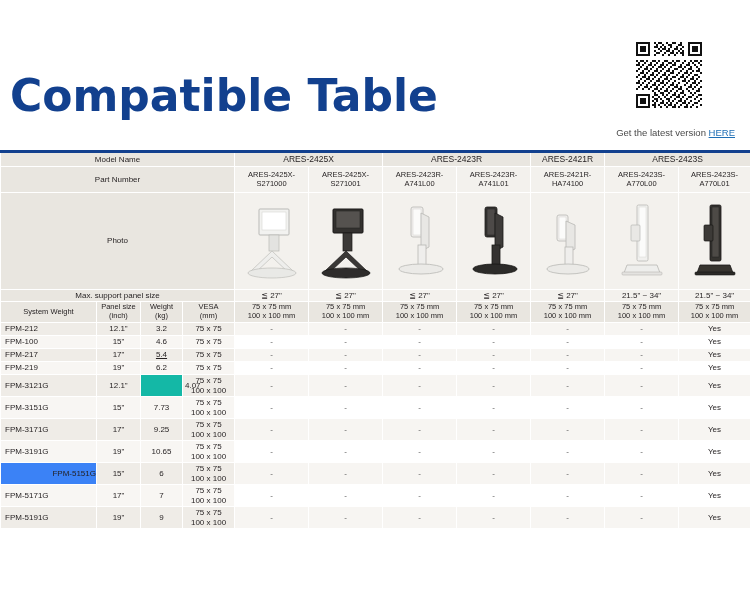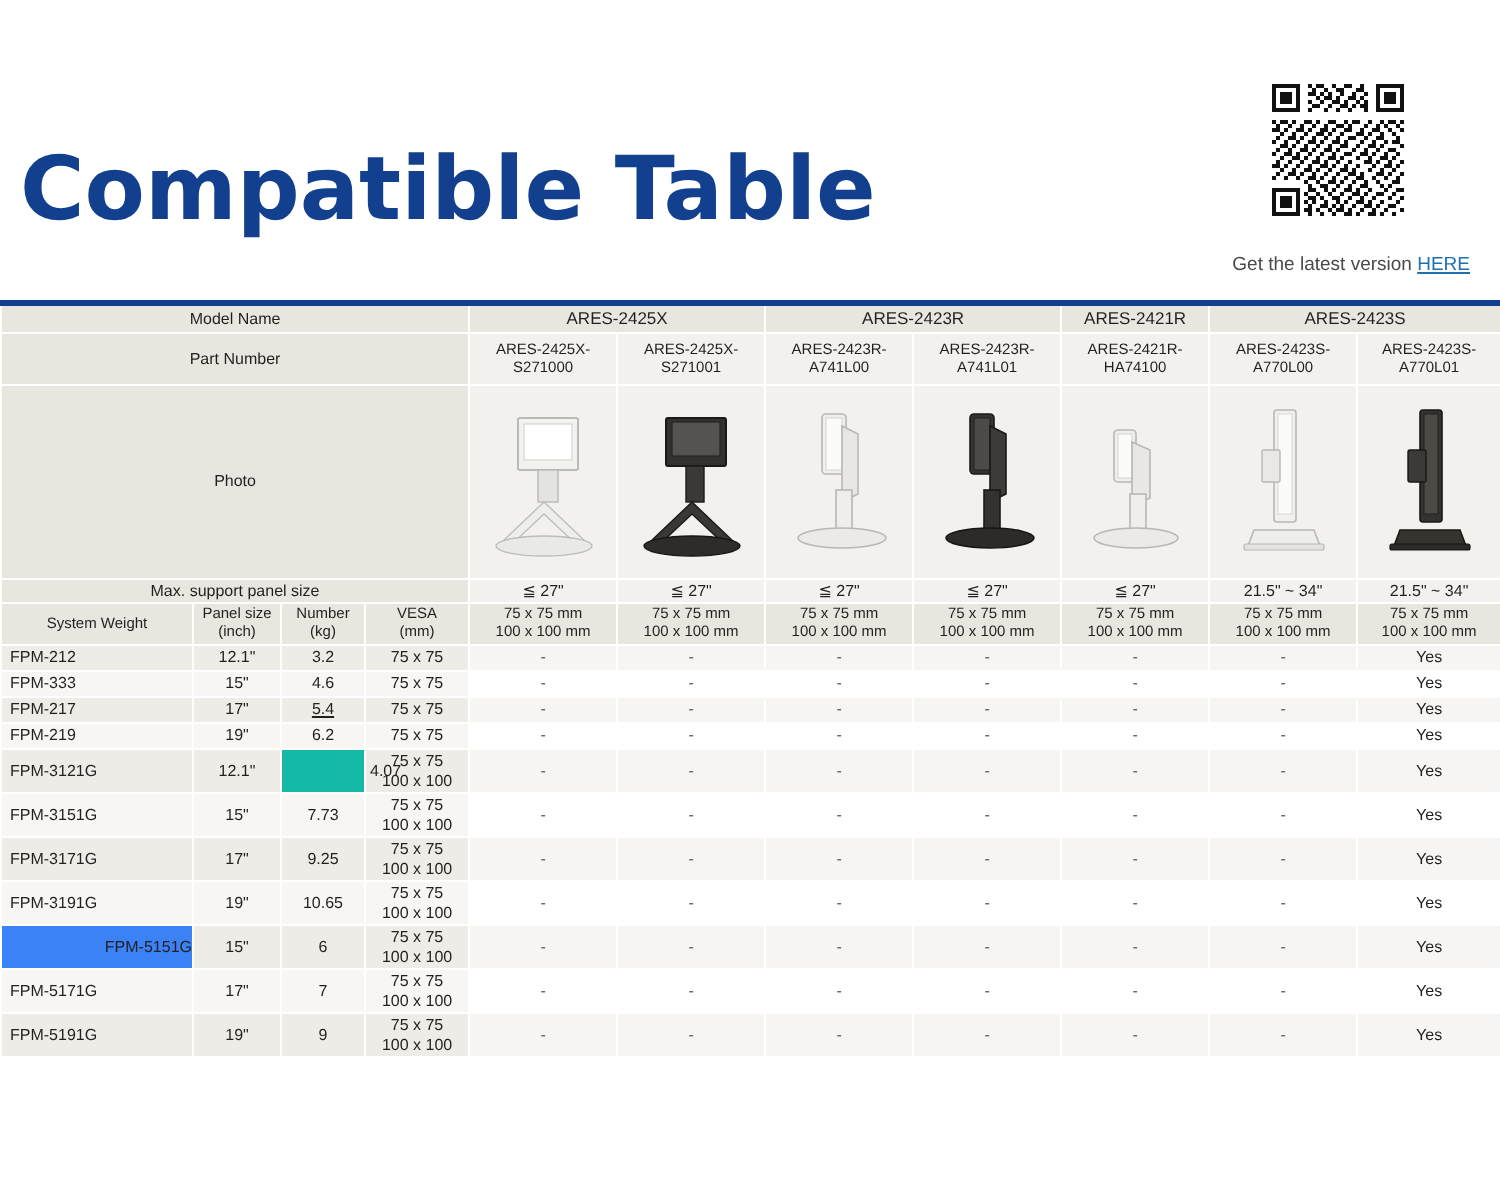--- a/index.html
+++ b/index.html
@@ -573,21 +573,21 @@
       <td class="cellgray">21.5" ~ 34"</td>
     </tr>
 
     <tr class="sysmodel-hdr">
       <td class="lbl">System Weight</td>
       <td>
         <div>Panel size</div>
         <div>(inch)</div>
       </td>
       <td>
-        <div>Number</div>
+        <div>Weight</div>
         <div>(kg)</div>
       </td>
       <td>
         <div>VESA</div>
         <div>(mm)</div>
       </td>
       <td><span class="ml"><div>75 x 75 mm</div><div>100 x 100 mm</div></span></td>
       <td><span class="ml"><div>75 x 75 mm</div><div>100 x 100 mm</div></span></td>
       <td><span class="ml"><div>75 x 75 mm</div><div>100 x 100 mm</div></span></td>
       <td><span class="ml"><div>75 x 75 mm</div><div>100 x 100 mm</div></span></td>
@@ -627,21 +627,21 @@
         </td>
         <td class="dash" style="background: rgb(247, 245, 242);">
           <div>-</div>
         </td>
         <td class="yes" style="background: rgb(247, 245, 242);">
           <div>Yes</div>
         </td>
       </tr>
       <tr style="height: 13px;">
         <td class="lbl" style="background: rgb(248, 246, 243); text-align: left; padding-left: 4px;">
-          <div>FPM-333</div>
+          <div>FPM-100</div>
         </td>
         <td style="background: rgb(248, 246, 243);">
           <div>15"</div>
         </td>
         <td style="background: rgb(248, 246, 243);">
           <div>4.6</div>
         </td>
         <td style="background: rgb(248, 246, 243);">
           <div>75 x 75</div>
         </td>

